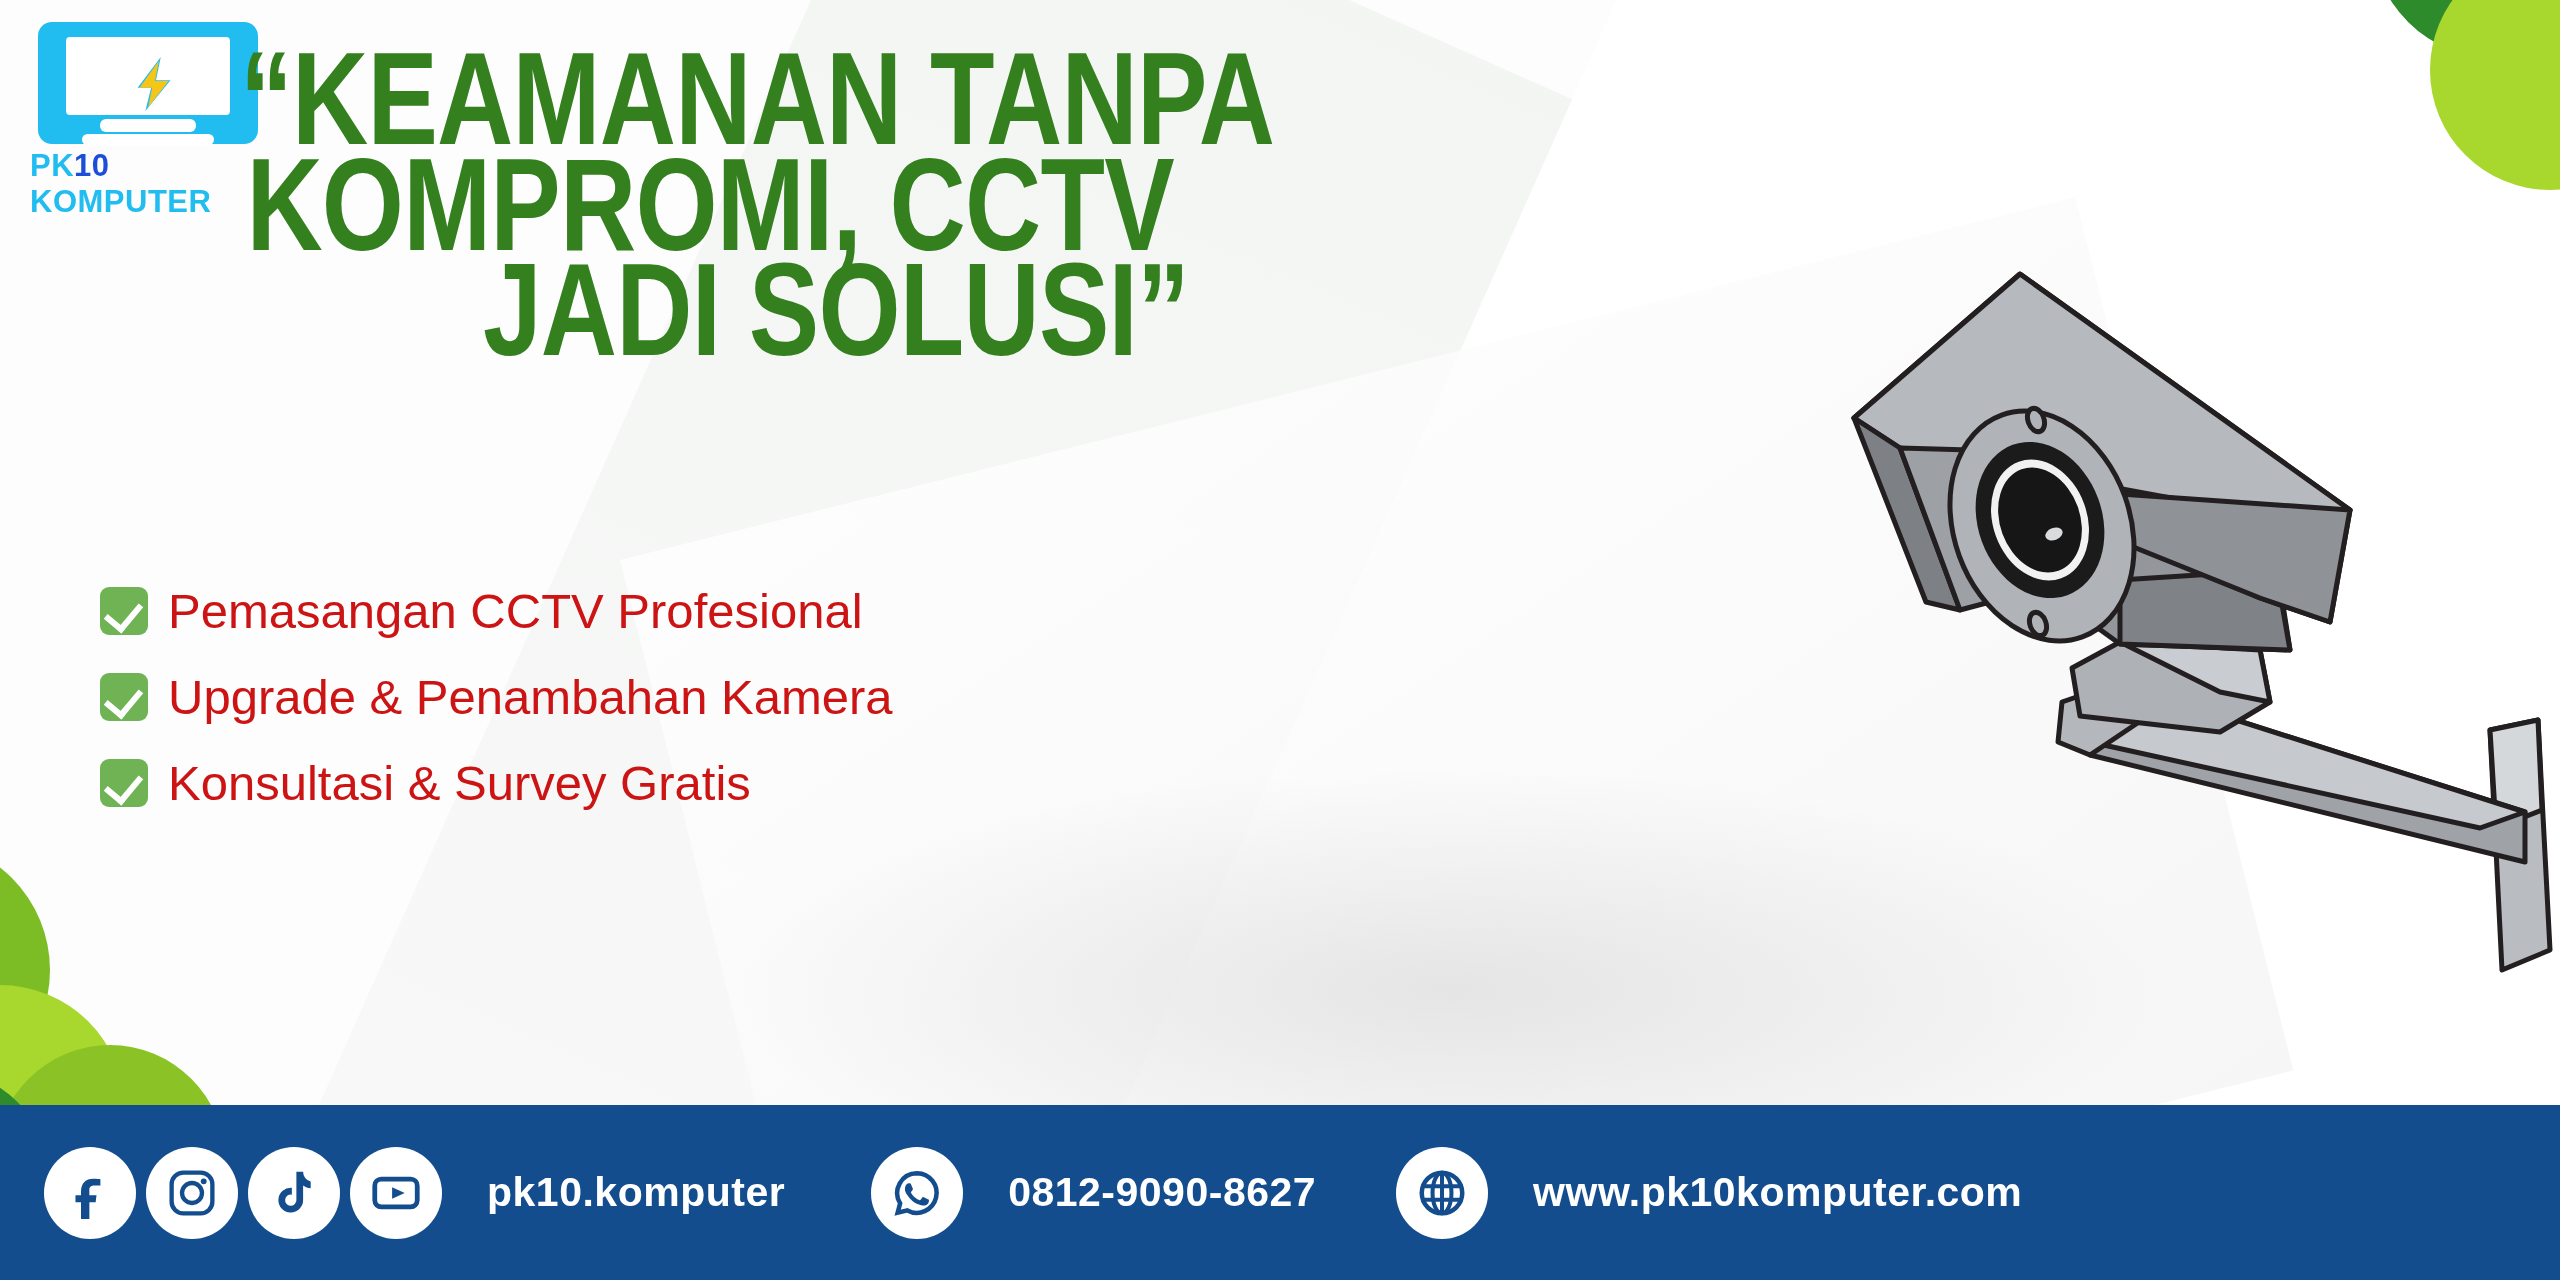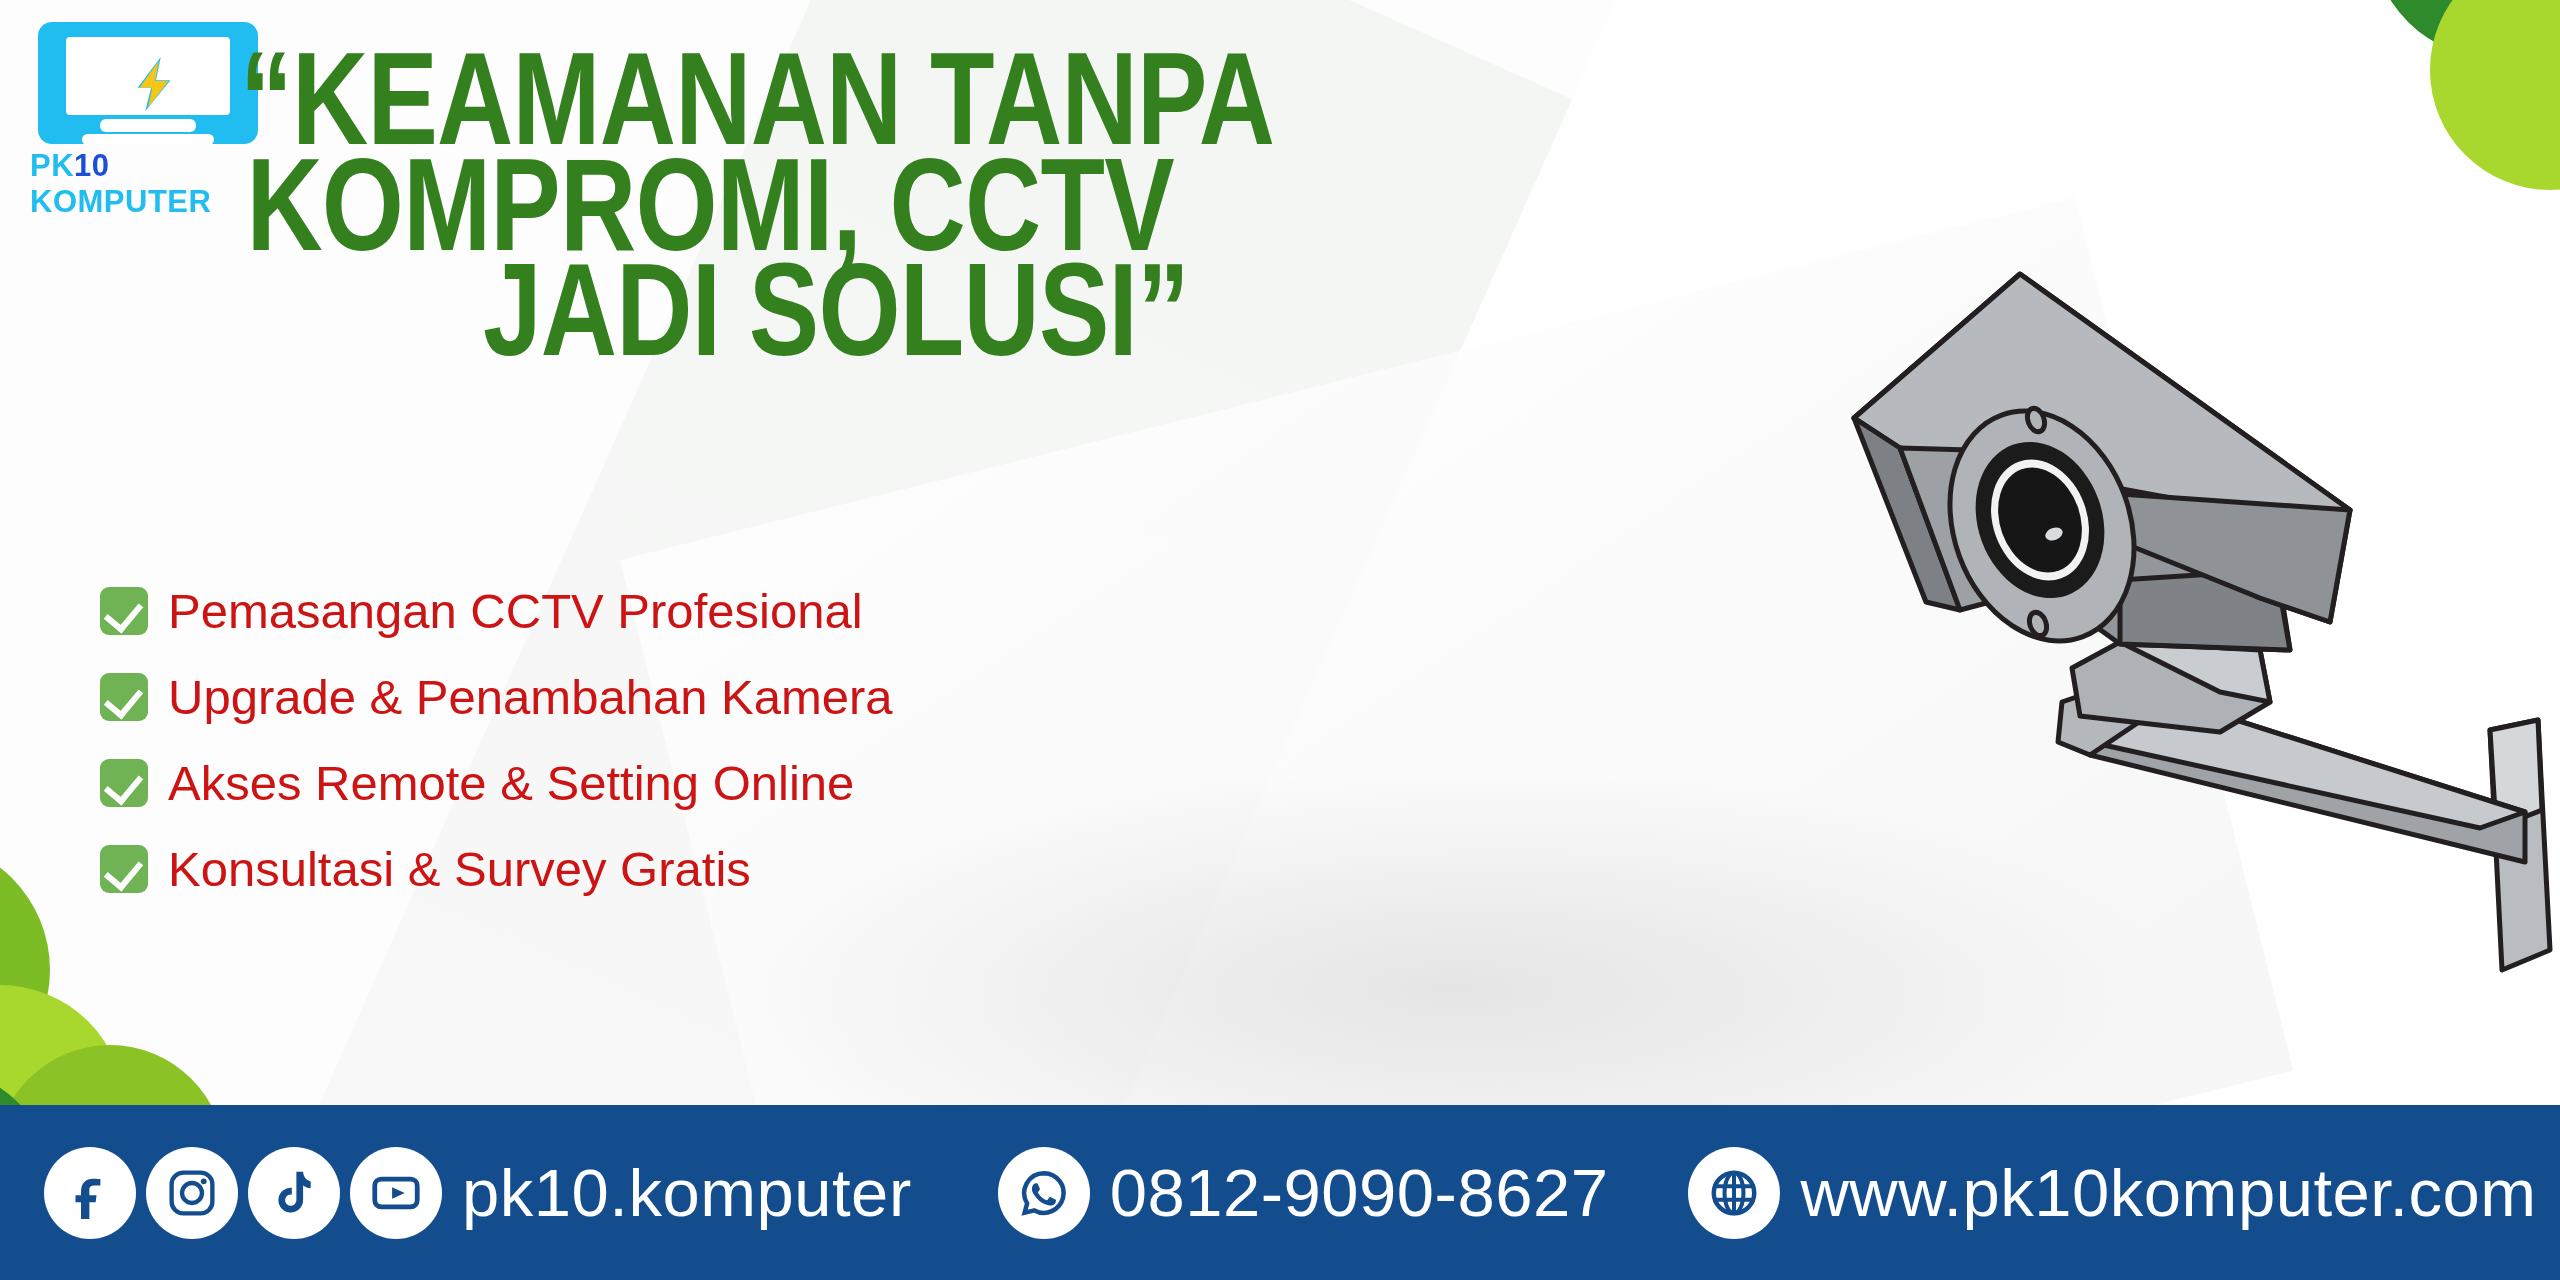--- a/index.html
+++ b/index.html
@@ -99,23 +99,23 @@
     background:#134d8d;display:flex;align-items:center;
   }
   .f-group{display:flex;align-items:center;}
   .social-icons{display:flex;align-items:center;margin-left:44px;}
   .ic{
     width:92px;height:92px;border-radius:50%;background:#ffffff;
     display:flex;align-items:center;justify-content:center;margin-right:10px;flex:0 0 auto;
   }
   .ic svg{display:block;}
   .f-text{
-    color:#ffffff;font-size:67px;font-weight:normal;
+    color:#ffffff;font-size:41px;font-weight:bold;
     font-family:"Liberation Sans", sans-serif;white-space:nowrap;
-    margin-left:10px;letter-spacing:.5px;
+    margin-left:35px;letter-spacing:.5px;
   }
   .spacer-a{width:86px;}
   .spacer-b{width:80px;}
 </style>
 </head>
 <body>
 
 <div class="banner">
 
   <div class="bg-base"></div>
@@ -180,24 +180,20 @@
     <div class="check-row">
       <div class="check-box"></div>
       <div class="check-text">Pemasangan CCTV Profesional</div>
     </div>
     <div class="check-row">
       <div class="check-box"></div>
       <div class="check-text">Upgrade &amp; Penambahan Kamera</div>
     </div>
     <div class="check-row">
       <div class="check-box"></div>
-      <div class="check-text">Akses Remote &amp; Setting Online</div>
-    </div>
-    <div class="check-row">
-      <div class="check-box"></div>
       <div class="check-text">Konsultasi &amp; Survey Gratis</div>
     </div>
   </div>
 
   <div class="camera">
     <svg width="770" height="870" viewBox="0 0 770 870">
       <g stroke="#231f20" stroke-width="5" stroke-linejoin="round">
 
         <polygon points="700,480 748,470 760,700 712,720" fill="#b9bcc0"></polygon>
         <polygon points="700,480 748,470 752,560 706,578" fill="#d5d8db"></polygon>

